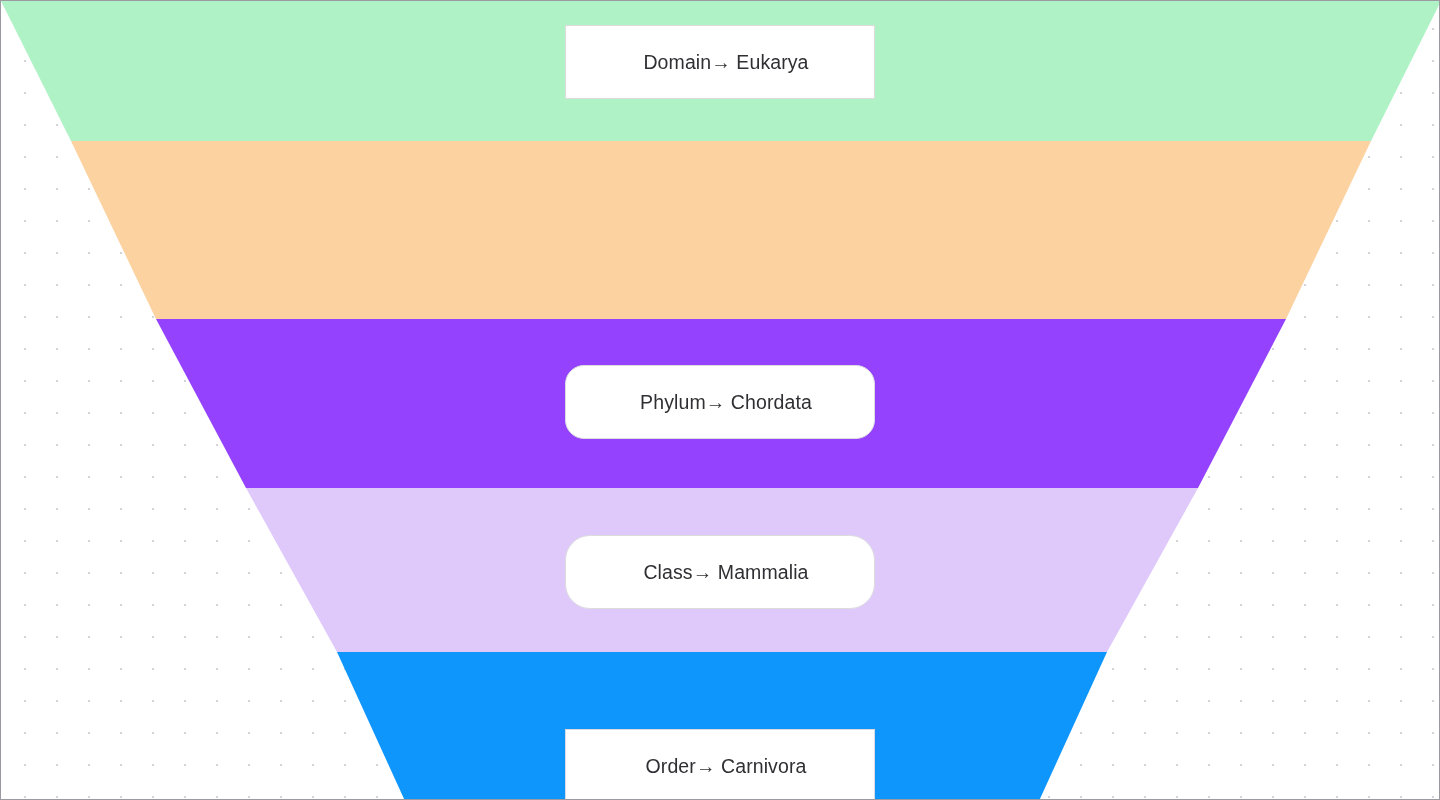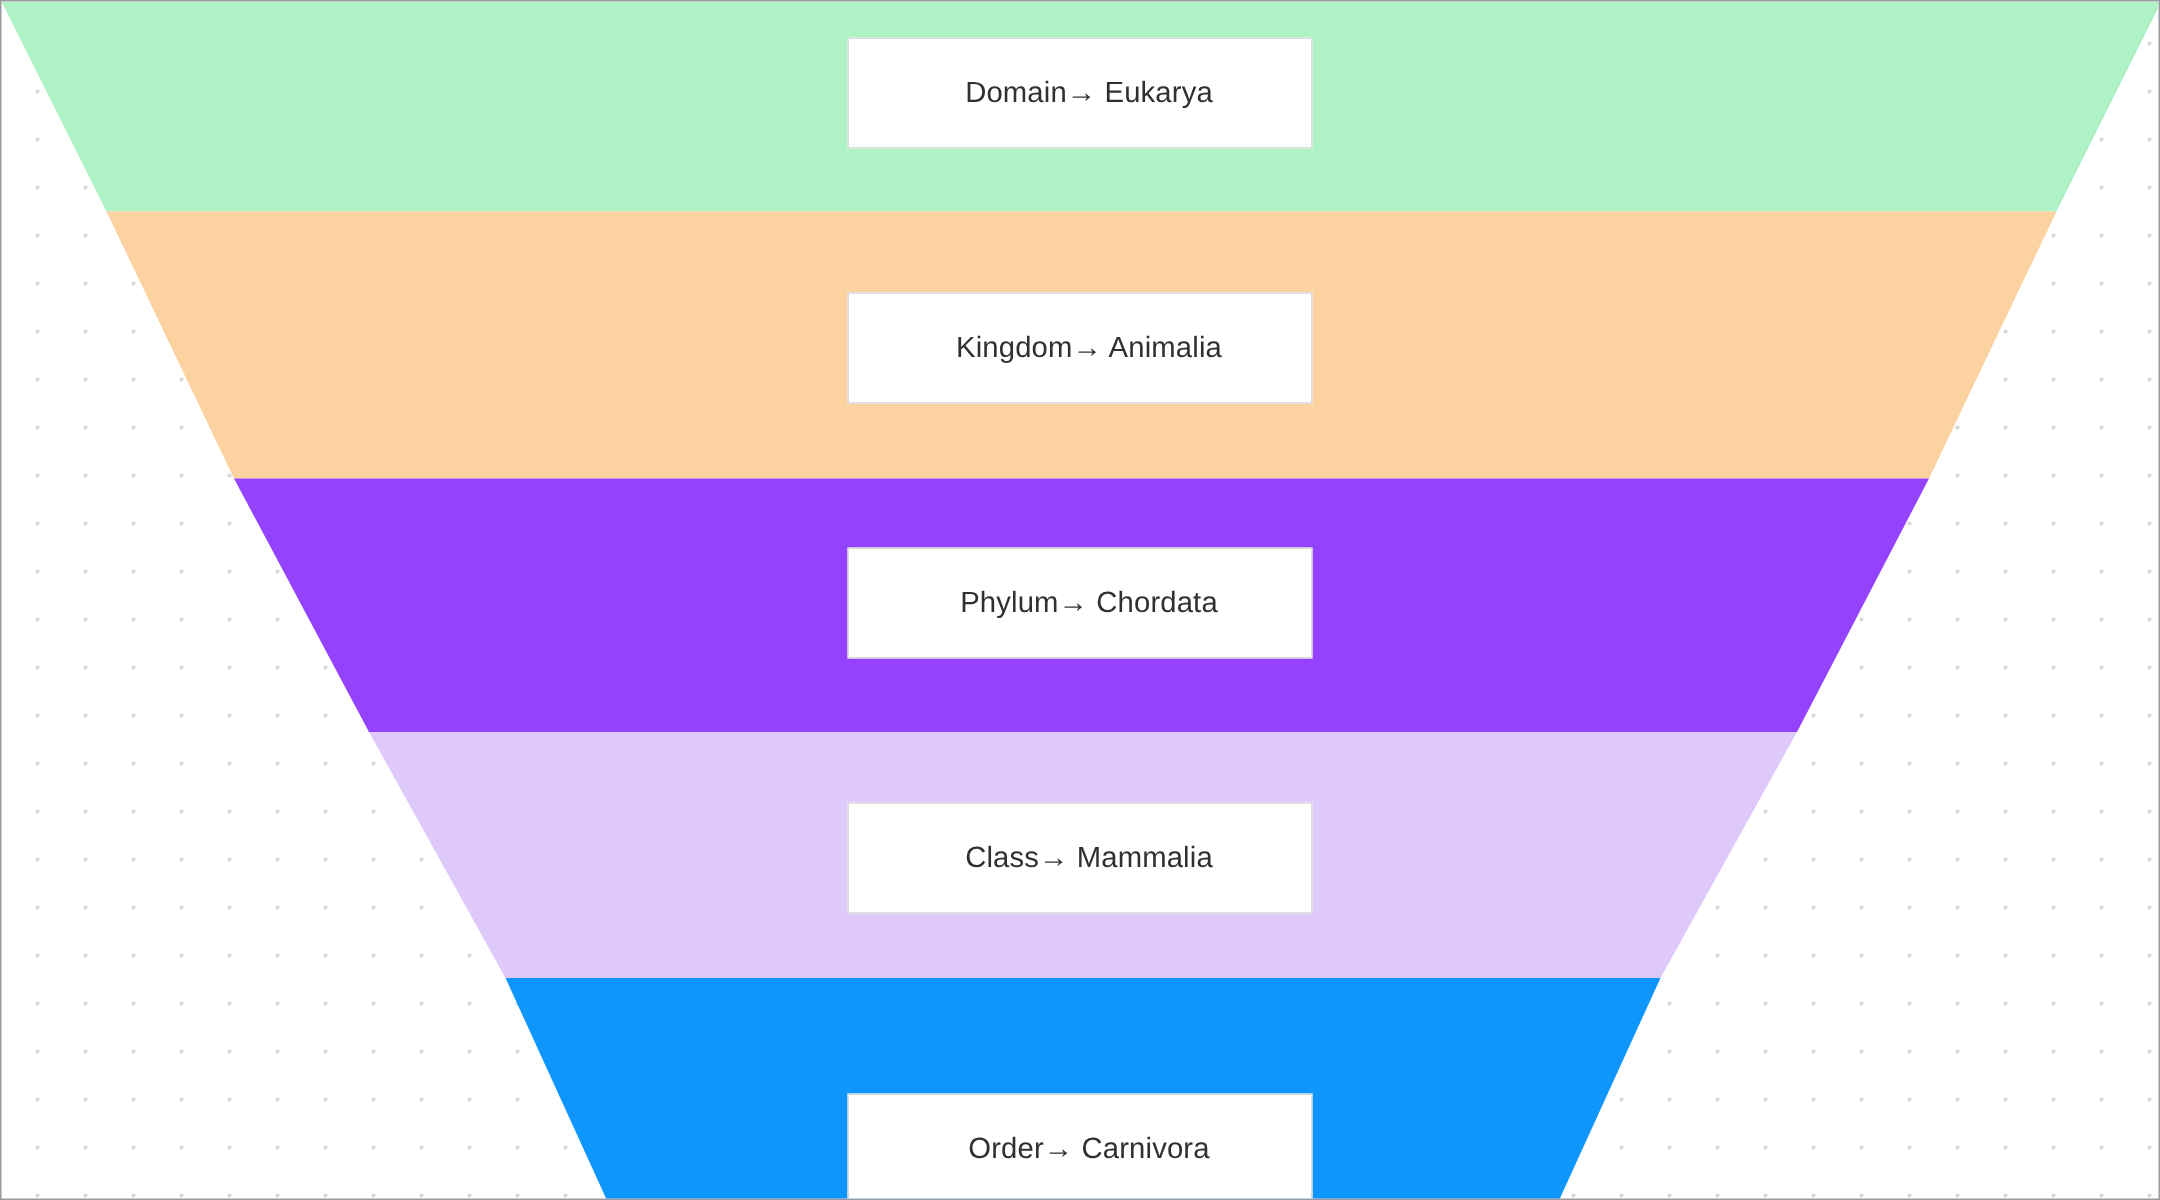--- a/index.html
+++ b/index.html
@@ -66,29 +66,26 @@
     <polygon id="band-1" points="70,140 1370,140 1285,318 155,318" fill="#fbd2a0"></polygon>
     <polygon id="band-2" points="155,318 1285,318 1197,487 245,487" fill="#9442fe"></polygon>
     <polygon id="band-3" points="245,487 1197,487 1106,651 336,651" fill="#dfc9fb"></polygon>
     <polygon id="band-4" points="336,651 1106,651 1038,800 404,800" fill="#0f96fd"></polygon>
   </svg>
 
   <div class="label-box" id="label-0" style="top: 24px; background: rgb(255, 255, 255); border-color: rgb(220, 220, 223); color: rgb(48, 48, 52);">
     <span class="label-text">Domain→ Eukarya</span>
   </div>
 
-  <div class="label-box" id="label-1" style="top: 194px; background: rgb(255, 255, 255); border-color: rgb(220, 220, 223); color: rgb(48, 48, 52);">
-    <span class="label-text">Kingdom→ Animalia</span>
-  </div>
 
-  <div class="label-box" id="label-2" style="top: 364px; background: rgb(255, 255, 255); border-color: rgb(220, 220, 223); color: rgb(48, 48, 52);">
+  <div class="label-box" id="label-2" style="top: 364px; background: rgb(255, 255, 255); border-color: rgb(220, 220, 223); color: rgb(48, 48, 52); border-radius: 19px;">
     <span class="label-text">Phylum→ Chordata</span>
   </div>
 
-  <div class="label-box" id="label-3" style="top: 534px; background: rgb(255, 255, 255); border-color: rgb(220, 220, 223); color: rgb(48, 48, 52);">
+  <div class="label-box" id="label-3" style="top: 534px; background: rgb(255, 255, 255); border-color: rgb(220, 220, 223); color: rgb(48, 48, 52); border-radius: 25px;">
     <span class="label-text">Class→ Mammalia</span>
   </div>
 
   <div class="label-box" id="label-4" style="top: 704px; background: rgb(255, 255, 255); border-color: rgb(220, 220, 223); color: rgb(48, 48, 52); margin-top: 24px;">
     <span class="label-text">Order→ Carnivora</span>
   </div>
 
 </div>
 
 </body></html>

